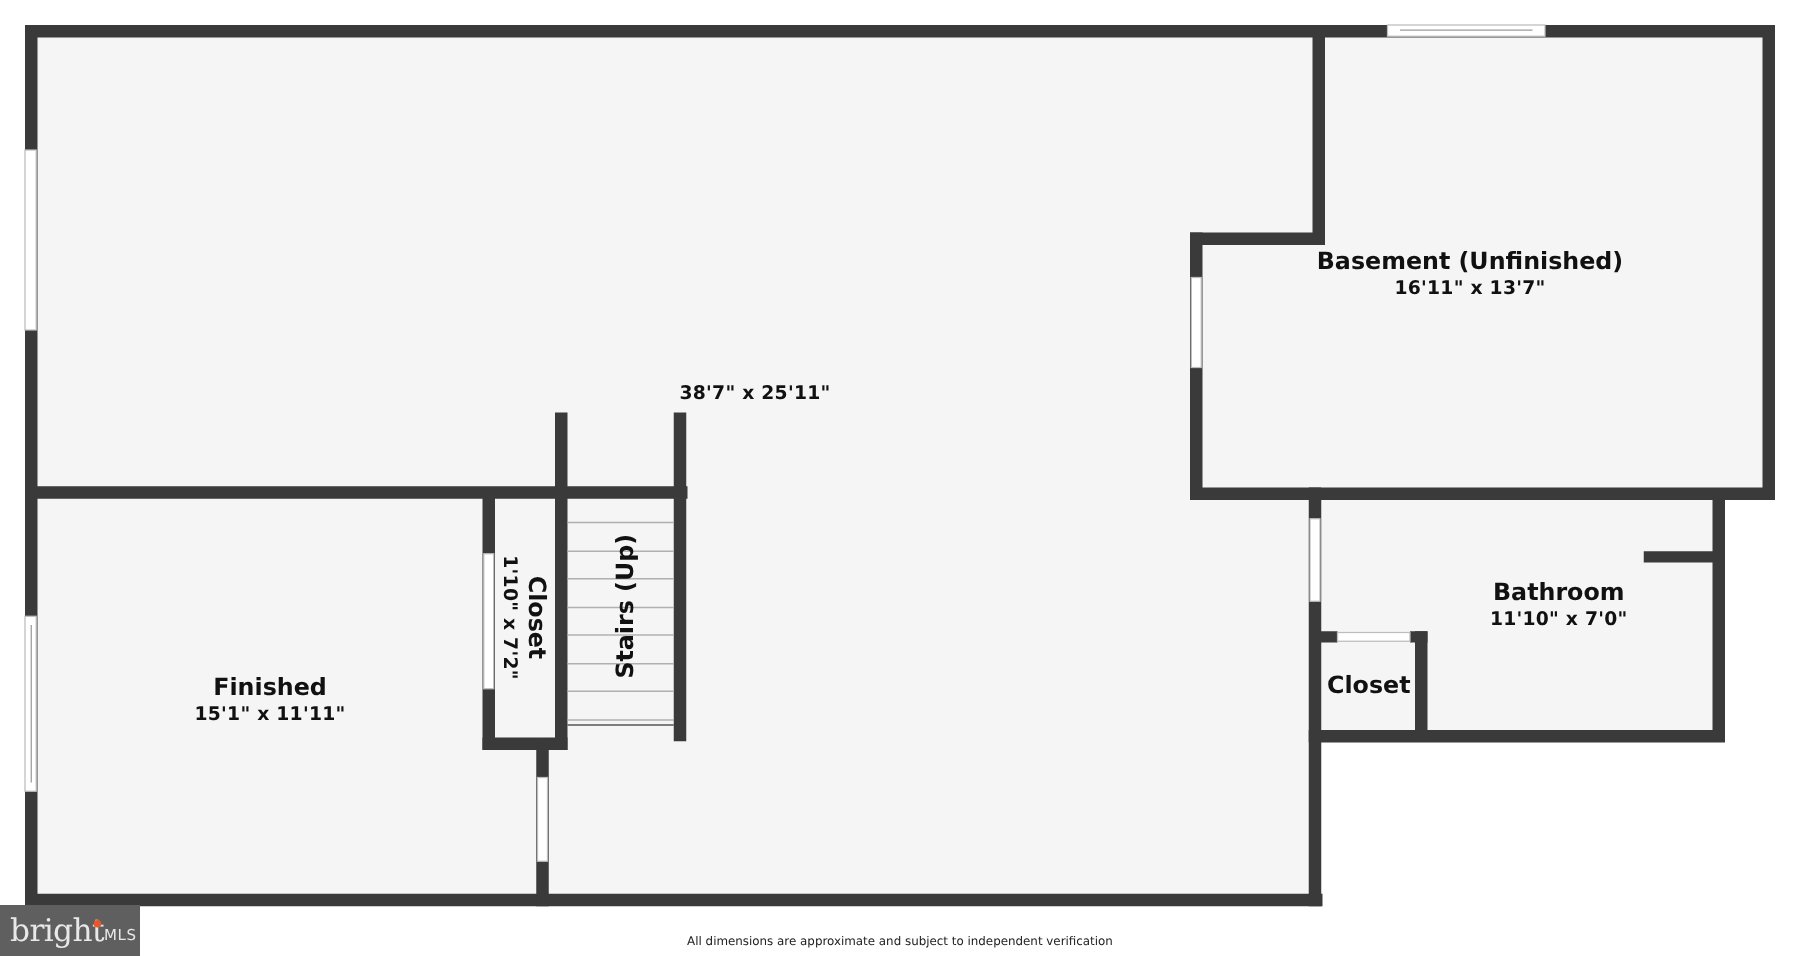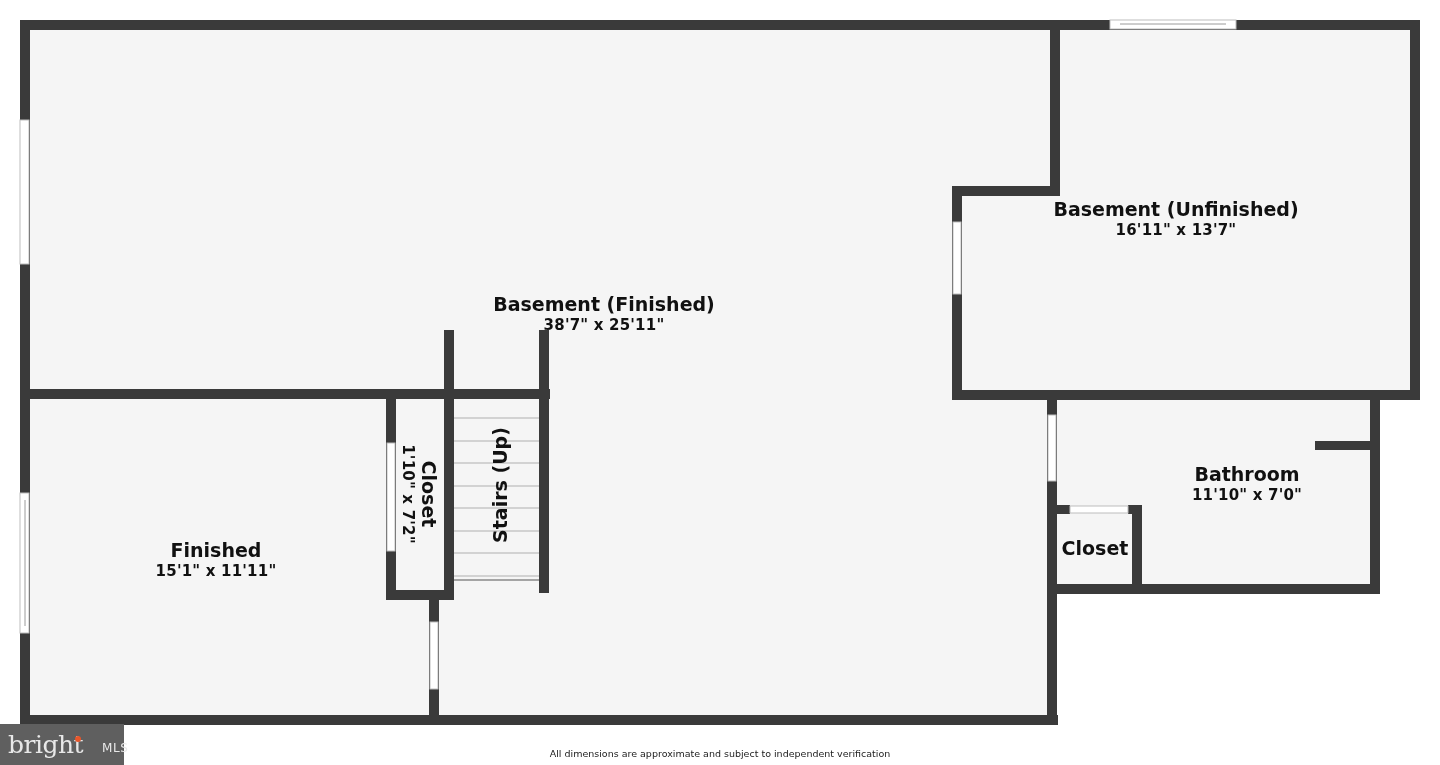--- a/index.html
+++ b/index.html
@@ -3,24 +3,24 @@
 <meta charset="utf-8">
 <style>
   html, body { margin: 0; padding: 0; }
   body { width: 1440px; height: 765px; background: #ffffff; position: relative; overflow: hidden; font-family: "DejaVu Sans", sans-serif; }
   #plan { position: absolute; left: 0; top: 0; }
   .label { position: absolute; color: #111; text-align: center; white-space: nowrap; transform: translate(-50%, -50%); }
   .room-name { font-weight: bold; font-size: 19px; line-height: 22px; display: block; }
   .room-dim { font-weight: bold; font-size: 15px; line-height: 20px; display: block; letter-spacing: 0.2px; }
   .rot { transform: translate(-50%, -50%) rotate(90deg); }
   .rot-stairs { transform: translate(-50%, -50%) rotate(-90deg); }
-  #logo { position: absolute; left: 0; top: 724px; width: 124px; height: 41px; background: #5f5f5f; display: flex; align-items: center; padding-left: 8px; box-sizing: border-box; }
+  #logo { position: absolute; left: 0; top: 724px; width: 112px; height: 41px; background: #5f5f5f; display: flex; align-items: center; padding-left: 8px; box-sizing: border-box; }
   #logo .brand { font-family: "DejaVu Serif", serif; font-size: 25px; color: #e8e8e8; letter-spacing: -0.5px; position: relative; }
   #logo .dot { position: absolute; width: 6px; height: 6px; border-radius: 50%; background: #e8562a; top: 6px; right: 2px; }
-  #logo .mls { font-size: 12px; color: #e8e8e8; margin-left: 19px; margin-top: 6px; letter-spacing: 0.5px; }
+  #logo .mls { font-size: 12px; color: #e8e8e8; margin-left: 0; margin-top: 6px; letter-spacing: 0.5px; }
   #disclaimer { position: absolute; left: 0; width: 1440px; top: 748px; text-align: center; font-size: 9.5px; color: #222; }
 </style>
 </head>
 <body>
 
 <svg id="plan" width="1440" height="765" viewBox="0 0 1440 765">
 
   <g fill="#f5f5f5">
     <rect x="25" y="25" width="1030" height="695"></rect>
     <rect x="955" y="25" width="460" height="370"></rect>
@@ -93,21 +93,20 @@
     <line x1="454" y1="486" x2="539" y2="486"></line>
     <line x1="454" y1="508" x2="539" y2="508"></line>
     <line x1="454" y1="531" x2="539" y2="531"></line>
     <line x1="454" y1="553" x2="539" y2="553"></line>
     <line x1="454" y1="576" x2="539" y2="576"></line>
     <line x1="454" y1="580" x2="539" y2="580" stroke="#555"></line>
   </g>
 </svg>
 
 <div class="label" style="left:604px; top:314px;">
-  <span class="room-name">Basement (Finished)</span>
   <span class="room-dim">38'7" x 25'11"</span>
 </div>
 
 <div class="label" style="left:1152px; top:219px;margin-left:24px;">
   <span class="room-name">Basement (Unfinished)</span>
   <span class="room-dim">16'11" x 13'7"</span>
 </div>
 
 <div class="label" style="left:216px; top:560px;">
   <span class="room-name">Finished</span>

